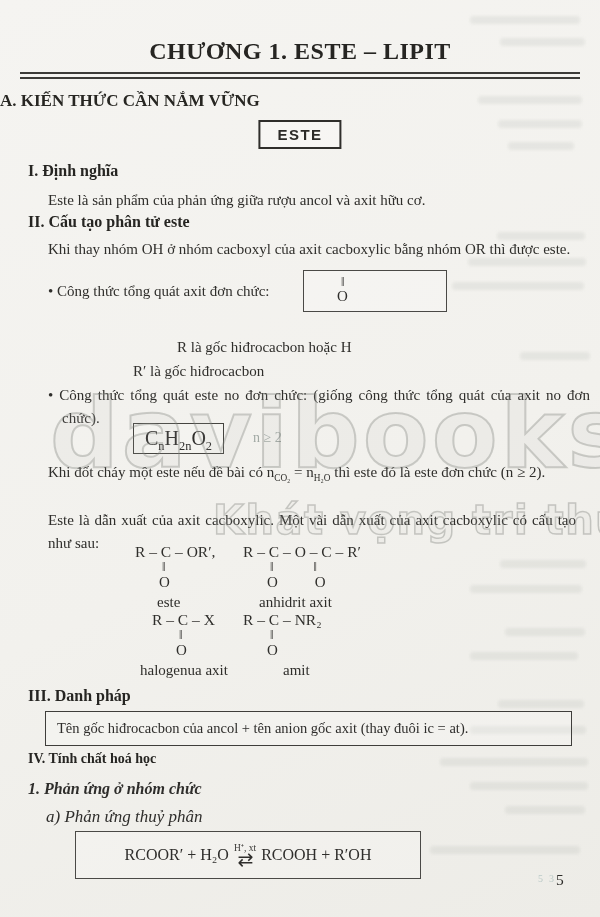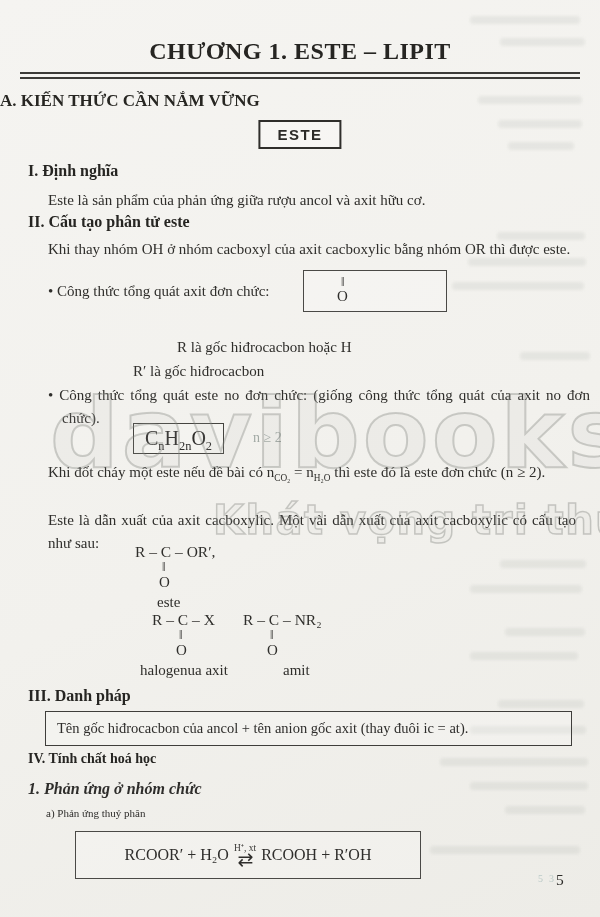--- a/index.html
+++ b/index.html
@@ -19,21 +19,21 @@
   .topic-box{top:120px;left:50%;transform:translateX(-50%);
     border:2px solid #2f2e2b;padding:4px 17px;
     font-family:"Liberation Sans",sans-serif;font-size:15px;font-weight:bold;
     letter-spacing:1.5px;color:#2c2b28;background:rgba(255,255,255,.25);}
   .h{font-size:16px;font-weight:bold;color:#262522;}
   .h-i{top:162px;left:28px;}
   .h-ii{top:213px;left:28px;}
   .h-iii{top:687px;left:28px;}
   .h-iv{top:751px;left:28px;font-size:14px;}
   .sub1{top:780px;left:28px;font-size:16px;font-weight:bold;font-style:italic;}
-  .sub1a{top:807px;left:46px;font-size:11px;}
+  .sub1a{top:807px;left:46px;font-size:17px;font-style:italic;}
   
   .para{font-size:15px;line-height:22px;color:#2f2e2b;}
   .just{text-align:justify;}
   .p-dinh-nghia{top:189px;left:48px;width:527px;}
   .p-cau-tao{top:237px;left:48px;width:527px;line-height:24px;}
   .p-bullet1{top:280px;left:48px;width:256px;}
   .p-bullet2{top:384px;left:48px;width:528px;line-height:23px;padding-left:14px;text-indent:-14px;}
   .p-combustion{top:458px;left:48px;width:528px;line-height:28px;}
   .p-dan-xuat{top:509px;left:48px;width:528px;line-height:23px;}
   .r-note1{top:336px;left:133px;margin-left:44px;}
@@ -147,20 +147,26 @@
     <div class="abs para just p-combustion"><span>Khi đốt cháy một este nếu đề bài có n</span><sub>CO₂</sub><span> = n</span><sub>H₂O</sub><span> thì este đó là este đơn chức (n ≥ 2).</span></div>
     <div class="abs para just p-dan-xuat">Este là dẫn xuất của axit cacboxylic. Một vài dẫn xuất của axit cacboxylic có cấu tạo như sau:</div>
 
     <div class="abs struct-row row1">
       <div class="struct s1">
         <div class="s-formula">R – C – OR′,</div>
         <div class="s-bond">‖</div>
         <div class="s-o">O</div>
         <div class="s-label">este</div>
       </div>
+      <div class="struct s2">
+        <div class="s-formula">R – C – O – C – R′</div>
+        <div class="s-bond"><span>‖</span><span class="b2">‖</span></div>
+        <div class="s-o"><span>O</span><span class="o2">O</span></div>
+        <div class="s-label">anhidrit axit</div>
+      </div>
     </div>
 
     <div class="abs struct-row row2">
       <div class="struct s3">
         <div class="s-formula">R – C – X</div>
         <div class="s-bond">‖</div>
         <div class="s-o">O</div>
         <div class="s-label">halogenua axit</div>
       </div>
       <div class="struct s4">

